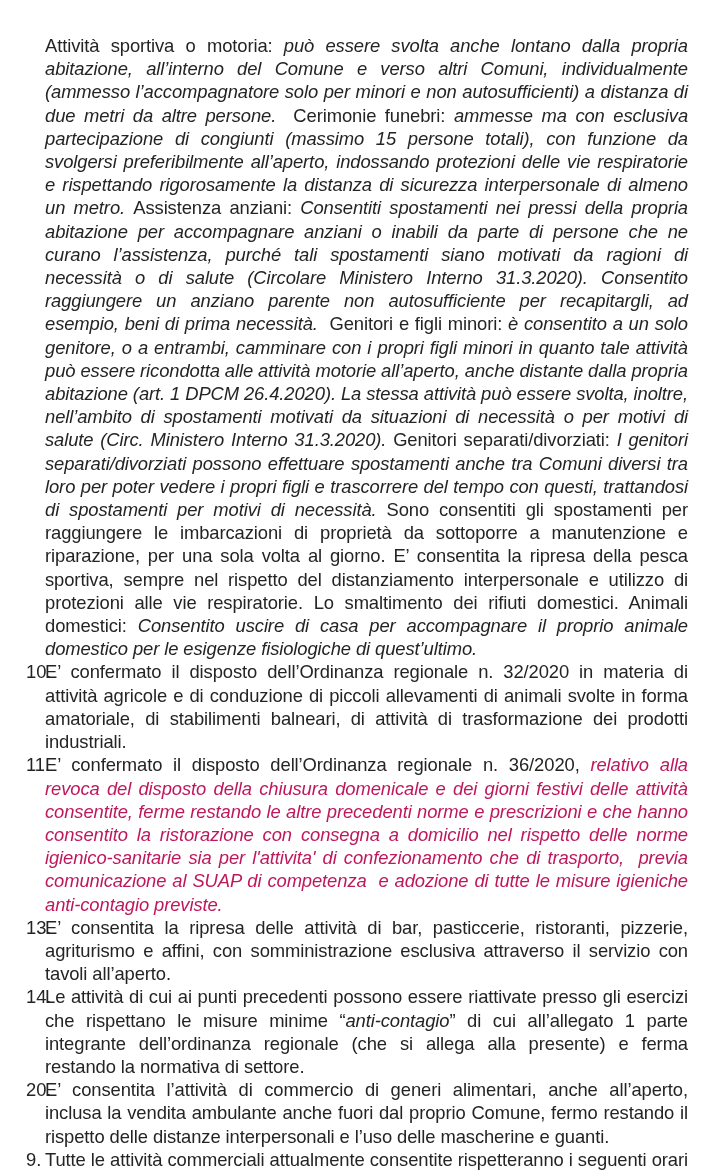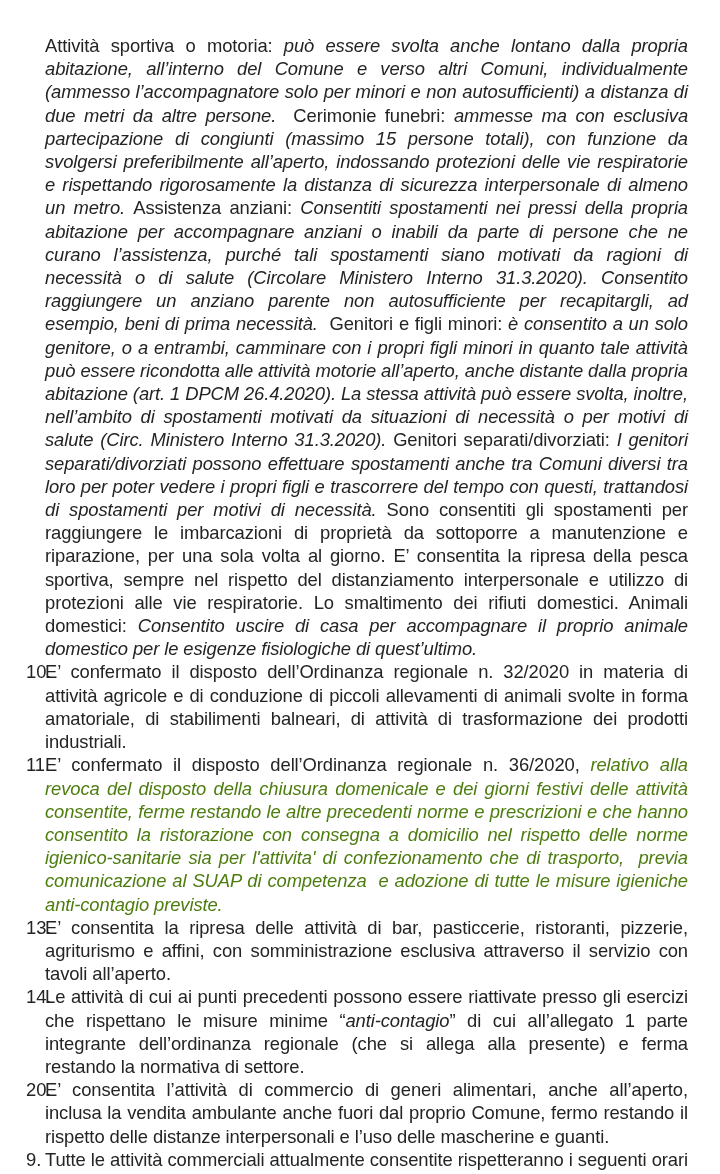--- a/index.html
+++ b/index.html
@@ -38,21 +38,21 @@
     margin: 0;
   }
   .item-num {
     position: absolute;
     left: 12px;
     top: 0;
     font-style: normal;
   }
   .seg-normal { font-style: normal; }
   .seg-italic { font-style: italic; }
-  .seg-italic-muted { font-style: italic; color: #4d7c0f; }
+  .seg-italic-muted { font-style: italic; color: #be185d; }
 </style>
 </head>
 <body>
 
 <div class="page">
   <div class="doc-body">
       <div class="doc-item"><span class="seg-normal">Attività sportiva o motoria: </span><span class="seg-italic">può essere svolta anche lontano dalla propria abitazione, all’interno del Comune e verso altri Comuni, individualmente (ammesso l’accompagnatore solo per minori e non autosufficienti) a distanza di due metri da altre persone.&nbsp; </span><span class="seg-normal">Cerimonie funebri: </span><span class="seg-italic">ammesse ma con esclusiva partecipazione di congiunti (massimo 15 persone totali), con funzione da svolgersi preferibilmente all’aperto, indossando protezioni delle vie respiratorie e rispettando rigorosamente la distanza di sicurezza interpersonale di almeno un metro. </span><span class="seg-normal">Assistenza anziani: </span><span class="seg-italic">Consentiti spostamenti nei pressi della propria abitazione per accompagnare anziani o inabili da parte di persone che ne curano l’assistenza, purché tali spostamenti siano motivati da ragioni di necessità o di salute (Circolare Ministero Interno 31.3.2020). Consentito raggiungere un anziano parente non autosufficiente per recapitargli, ad esempio, beni di prima necessità.&nbsp; </span><span class="seg-normal">Genitori e figli minori: </span><span class="seg-italic">è consentito a un solo genitore, o a entrambi, camminare con i propri figli minori in quanto tale attività può essere ricondotta alle attività motorie all’aperto, anche distante dalla propria abitazione (art. 1 DPCM 26.4.2020). La stessa attività può essere svolta, inoltre, nell’ambito di spostamenti motivati da situazioni di necessità o per motivi di salute (Circ. Ministero Interno 31.3.2020). </span><span class="seg-normal">Genitori separati/divorziati: </span><span class="seg-italic">I genitori separati/divorziati possono effettuare spostamenti anche tra Comuni diversi tra loro per poter vedere i propri figli e trascorrere del tempo con questi, trattandosi di spostamenti per motivi di necessità. </span><span class="seg-normal">Sono consentiti gli spostamenti per raggiungere le imbarcazioni di proprietà da sottoporre a manutenzione e riparazione, per una sola volta al giorno. E’ consentita la ripresa della pesca sportiva, sempre nel rispetto del distanziamento interpersonale e utilizzo di protezioni alle vie respiratorie. Lo smaltimento dei rifiuti domestici. Animali domestici: </span><span class="seg-italic">Consentito uscire di casa per accompagnare il proprio animale domestico per le esigenze fisiologiche di quest’ultimo.</span></div>
       <div class="doc-item"><span class="item-num">10.</span><span class="seg-normal">E’ confermato il disposto dell’Ordinanza regionale n. 32/2020 in materia di attività agricole e di conduzione di piccoli allevamenti di animali svolte in forma amatoriale, di stabilimenti balneari, di attività di trasformazione dei prodotti industriali.</span></div>
       <div class="doc-item"><span class="item-num">11.</span><span class="seg-normal">E’ confermato il disposto dell’Ordinanza regionale n. 36/2020, </span><span class="seg-italic-muted">relativo alla revoca del disposto della chiusura domenicale e dei giorni festivi delle attività consentite, ferme restando le altre precedenti norme e prescrizioni e che hanno consentito la ristorazione con consegna a domicilio nel rispetto delle norme igienico-sanitarie sia per l'attivita' di confezionamento che di trasporto,&nbsp; previa comunicazione al SUAP di competenza&nbsp; e adozione di tutte le misure igieniche anti-contagio previste.</span></div>
       <div class="doc-item"><span class="item-num">13.</span><span class="seg-normal">E’ consentita la ripresa delle attività di bar, pasticcerie, ristoranti, pizzerie, agriturismo e affini, con somministrazione esclusiva attraverso il servizio con tavoli all’aperto.</span></div>

